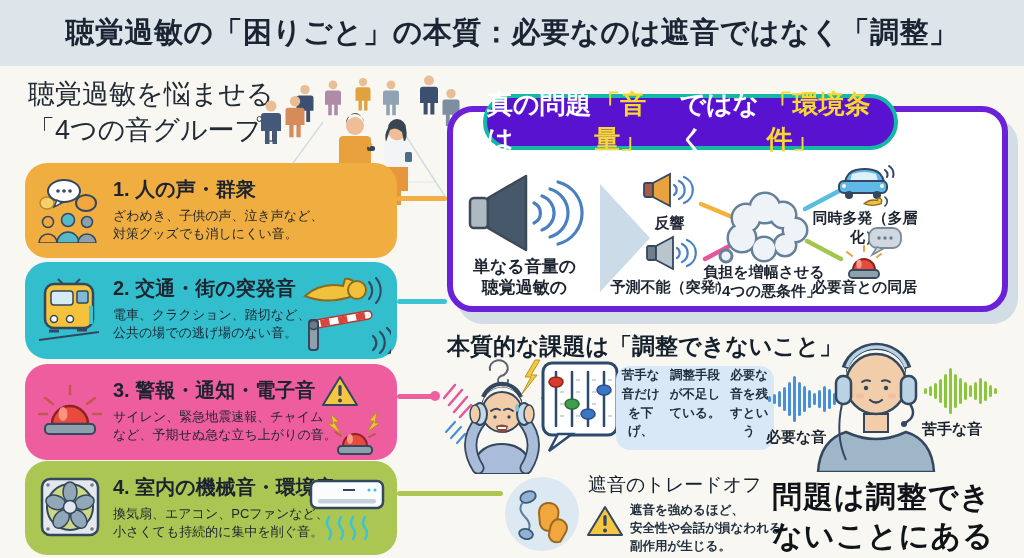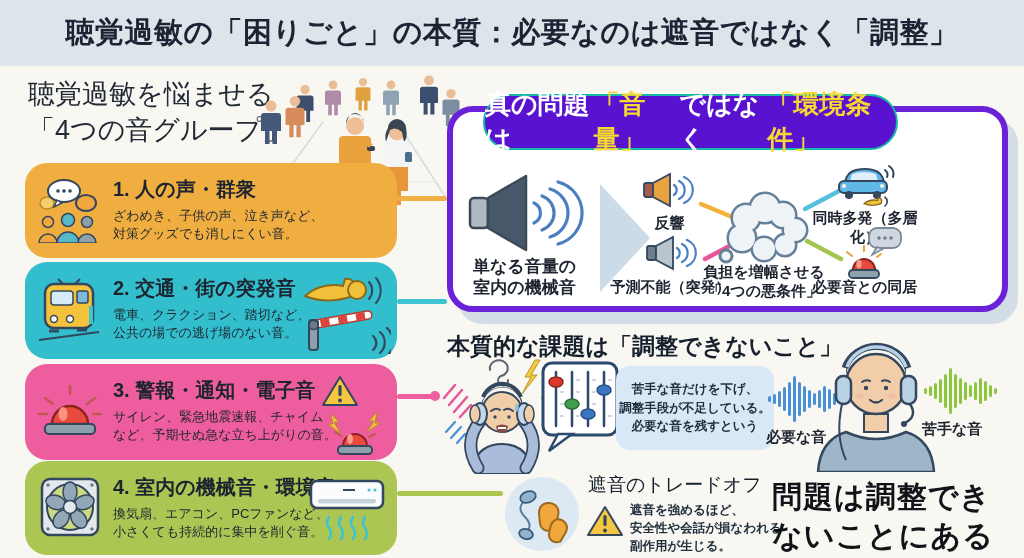--- a/index.html
+++ b/index.html
@@ -14,32 +14,32 @@
   .g1{top:163px;height:95px;background:#efae3f;}
   .g2{top:262px;height:97px;background:#33becd;}
   .g3{top:364px;height:96px;background:#ee5e9e;}
   .g4{top:461px;height:94px;background:#acc653;}
   .group-text{position:absolute;left:88px;top:13px;width:278px;}
   .group-title{font-size:20px;font-weight:800;}
   .group-desc{margin-top:4px;font-size:13px;font-weight:400;line-height:1.42;}
   .conn{position:absolute;height:5px;border-radius:3px;}
   .pbox{left:447px;top:106px;width:561px;height:206px;background:#ffffff;border:6px solid #6b21d8;
         border-radius:26px;box-sizing:border-box;box-shadow:10px 12px 0 rgba(198,212,224,.75);}
-  .pill{left:483px;top:94px;width:415px;height:56px;background:#5912cf;border:2px solid #14b8a6;
+  .pill{left:483px;top:94px;width:415px;height:56px;background:#5912cf;border:4px solid #14b8a6;
         border-radius:32px;display:flex;align-items:center;justify-content:center;
         font-size:26px;font-weight:800;color:#ffffff;box-sizing:border-box;}
   .pill .hl{color:#f7d832;}
   .cap{font-weight:800;color:#1d2430;text-align:center;}
   .cap17{font-size:17px;line-height:21px;}
   .cap15{font-size:15px;line-height:19px;}
   .tri-arrow{left:600px;top:184px;width:0;height:0;border-top:54px solid transparent;
              border-bottom:54px solid transparent;border-left:50px solid #ccdbe8;}
   .issue-heading{left:447px;top:331px;font-size:23px;font-weight:800;color:#16202c;}
   .note-box{left:616px;top:366px;width:158px;height:84px;background:#d8e8f6;border-radius:14px;
-            display:flex;flex-direction:column;justify-content:center;text-align:center;
+            display:flex;flex-direction:row;justify-content:center;text-align:center;
             font-size:12.5px;font-weight:800;color:#22303e;line-height:1.5;}
   .ear-circle{left:505px;top:477px;width:74px;height:74px;border-radius:50%;background:#dce9f3;}
   .tradeoff-heading{left:588px;top:472px;font-size:19px;font-weight:400;color:#16202c;}
   .tradeoff-text{left:630px;top:501px;font-size:12.5px;font-weight:800;color:#22303e;line-height:1.45;}
   .wave-label{font-size:15px;font-weight:700;color:#1d2430;text-align:left;width:80px;}
   .statement{left:772px;top:477px;font-size:30px;line-height:39px;font-weight:900;color:#101418;letter-spacing:1px;}
   svg{display:block;}
 </style>
 </head>
 <body>
@@ -262,21 +262,21 @@
     <polygon points="26,30 64,8 64,82 26,60" fill="#47586a" stroke="#3c4a58" stroke-width="2.5" stroke-linejoin="round"></polygon>
     <g fill="none" stroke="#4a7fc1" stroke-width="3.2" stroke-linecap="round">
       <path d="M72 35 a11 11 0 0 1 0 20"></path>
       <path d="M80 28 a18 18 0 0 1 0 34"></path>
       <path d="M88 21 a25 25 0 0 1 0 48"></path>
       <path d="M96 14 a32 32 0 0 1 0 62"></path>
     </g>
   </svg>
   <div class="abs cap cap17" style="left:447px;top:256px;width:155px">
     <div>単なる音量の</div>
-    <div>室内の機械音</div>
+    <div>聴覚過敏の</div>
   </div>
 
   <div class="abs tri-arrow"></div>
 
   <svg class="abs" style="left:640px;top:170px" width="58" height="40" viewBox="0 0 58 40">
     <rect x="4" y="13" width="9" height="14" rx="2" fill="#a85a4a" stroke="#33475e" stroke-width="1.8"></rect>
     <polygon points="13,13 30,4 30,36 13,27" fill="#e8a33f" stroke="#33475e" stroke-width="1.8"></polygon>
     <g fill="none" stroke="#4a7fc1" stroke-width="2.2" stroke-linecap="round">
       <path d="M34 15 a6 6 0 0 1 0 10"></path>
         <path d="M39 11 a10 10 0 0 1 0 18"></path>

